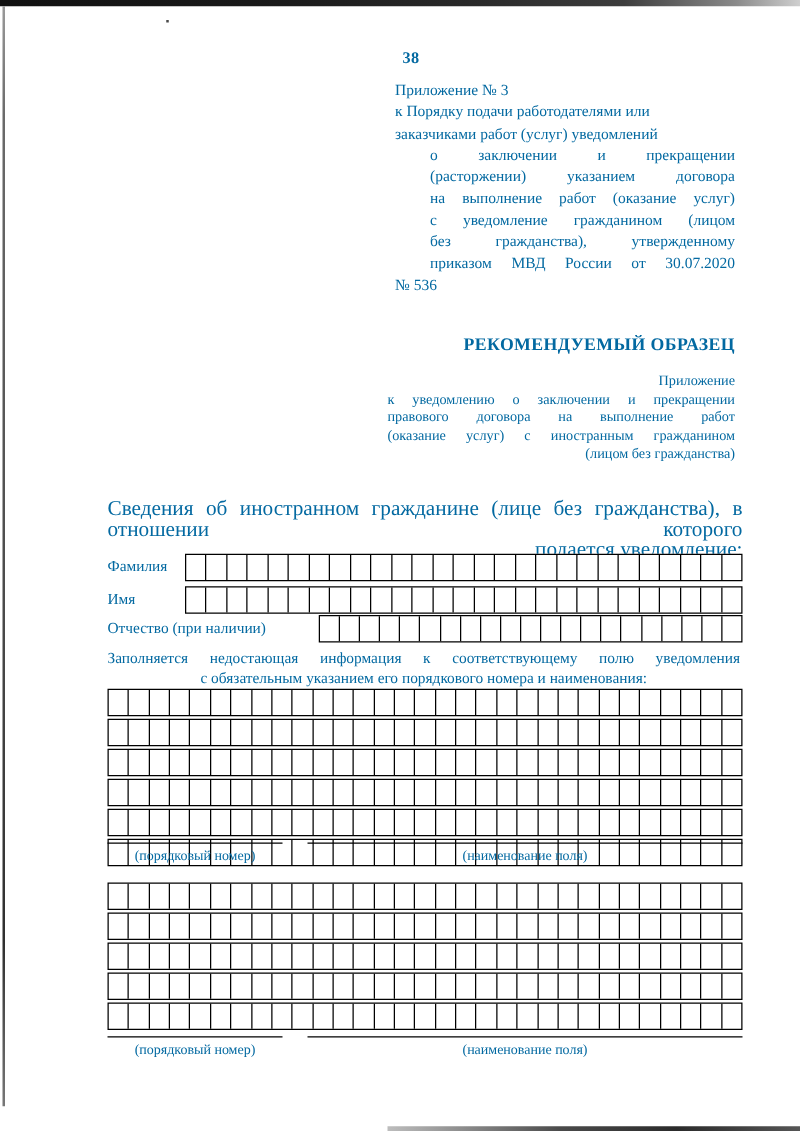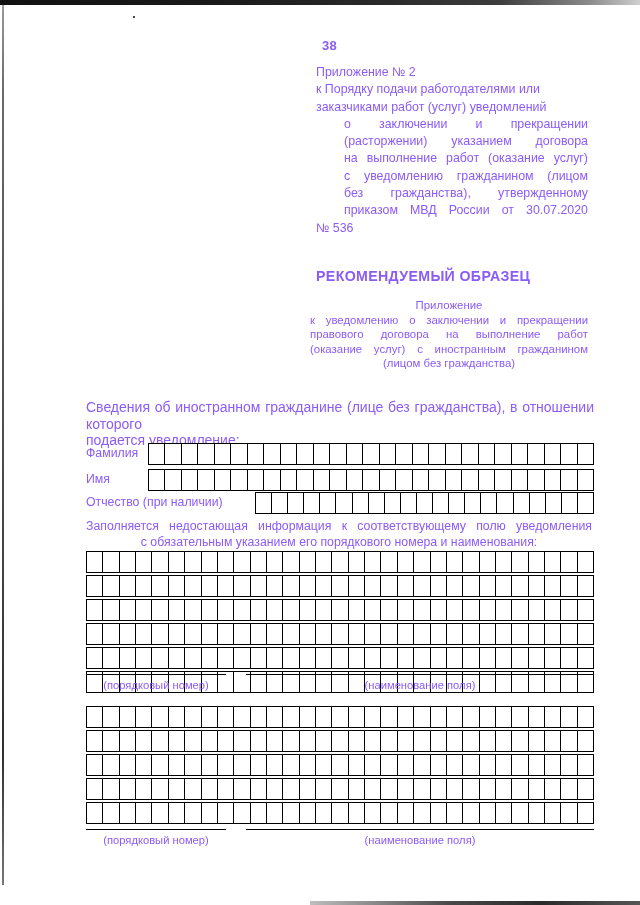--- a/index.html
+++ b/index.html
@@ -6,22 +6,22 @@
     margin: 0;
     padding: 0;
     background: #ffffff;
   }
   .page {
     position: relative;
     width: 640px;
     height: 905px;
     background: #ffffff;
     overflow: hidden;
-    font-family: Liberation Sans, sans-serif;
-    color: #8b5cf6;
+    font-family: Liberation Serif, serif;
+    color: #0369a1;
   }
 
   
   .scan-top-edge {
     position: absolute;
     left: 0; top: 0;
     width: 640px; height: 5px;
     background: linear-gradient(90deg,#111 0%,#1a1a1a 35%,#2a2a2a 60%,#3d3d3d 78%,#8a8a8a 92%,#cfcfcf 100%);
   }
   .scan-left-edge {
@@ -60,46 +60,46 @@
     line-height: 17.3px;
   }
   .header-block .first-line { text-align: left; }
   .header-block .just { text-align: justify; text-align-last: left; }
   .header-block .just-full { text-align: justify; text-align-last: justify; margin-left: 28px; }
 
   .doc-kind {
     position: absolute;
     left: 316px; top: 268px;
     width: 272px;
-    text-align: left;
+    text-align: right;
     font-size: 14.2px;
     font-weight: bold;
     letter-spacing: 0.35px;
   }
 
   .annex-block {
     position: absolute;
     left: 310px; top: 298px;
     width: 278px;
     font-size: 11.4px;
     line-height: 14.6px;
   }
   .annex-block .just-full { text-align: justify; text-align-last: justify; }
-  .annex-block .lead { text-align: center; }
+  .annex-block .lead { text-align: right; }
 
   
   .lede {
     position: absolute;
     left: 86px; top: 399px;
     width: 508px;
-    font-size: 14px;
+    font-size: 17px;
     line-height: 16.6px;
   }
   .lede .l1 { text-align: justify; text-align-last: justify; }
-  .lede .l2 { text-align: left; }
+  .lede .l2 { text-align: right; }
 
   .fill-note {
     position: absolute;
     left: 86px; top: 518px;
     width: 506px;
     font-size: 12.3px;
     line-height: 16.2px;
   }
   .fill-note .n1 { text-align: justify; text-align-last: justify; }
   .fill-note .n2 { text-align: center; }
@@ -152,27 +152,27 @@
 <div class="page">
 
   <div class="scan-top-edge"></div>
   <div class="scan-left-edge"></div>
   <div class="scan-bottom-edge"></div>
   <div class="speck"></div>
 
   <div class="page-number">38</div>
 
   <div class="header-block">
-    <div class="first-line">Приложение № 2</div>
+    <div class="first-line">Приложение № 3</div>
     <div class="just">к Порядку подачи работодателями или</div>
     <div class="just">заказчиками работ (услуг) уведомлений</div>
     <div class="just-full">о заключении и прекращении</div>
     <div class="just-full">(расторжении) указанием договора</div>
     <div class="just-full">на выполнение работ (оказание услуг)</div>
-    <div class="just-full">с уведомлению гражданином (лицом</div>
+    <div class="just-full">с уведомление гражданином (лицом</div>
     <div class="just-full">без гражданства), утвержденному</div>
     <div class="just-full">приказом МВД России от 30.07.2020</div>
     <div class="first-line">№ 536</div>
   </div>
 
   <div class="doc-kind">РЕКОМЕНДУЕМЫЙ ОБРАЗЕЦ</div>
 
   <div class="annex-block">
     <div class="lead">Приложение</div>
     <div class="just-full">к уведомлению о заключении и прекращении</div>

